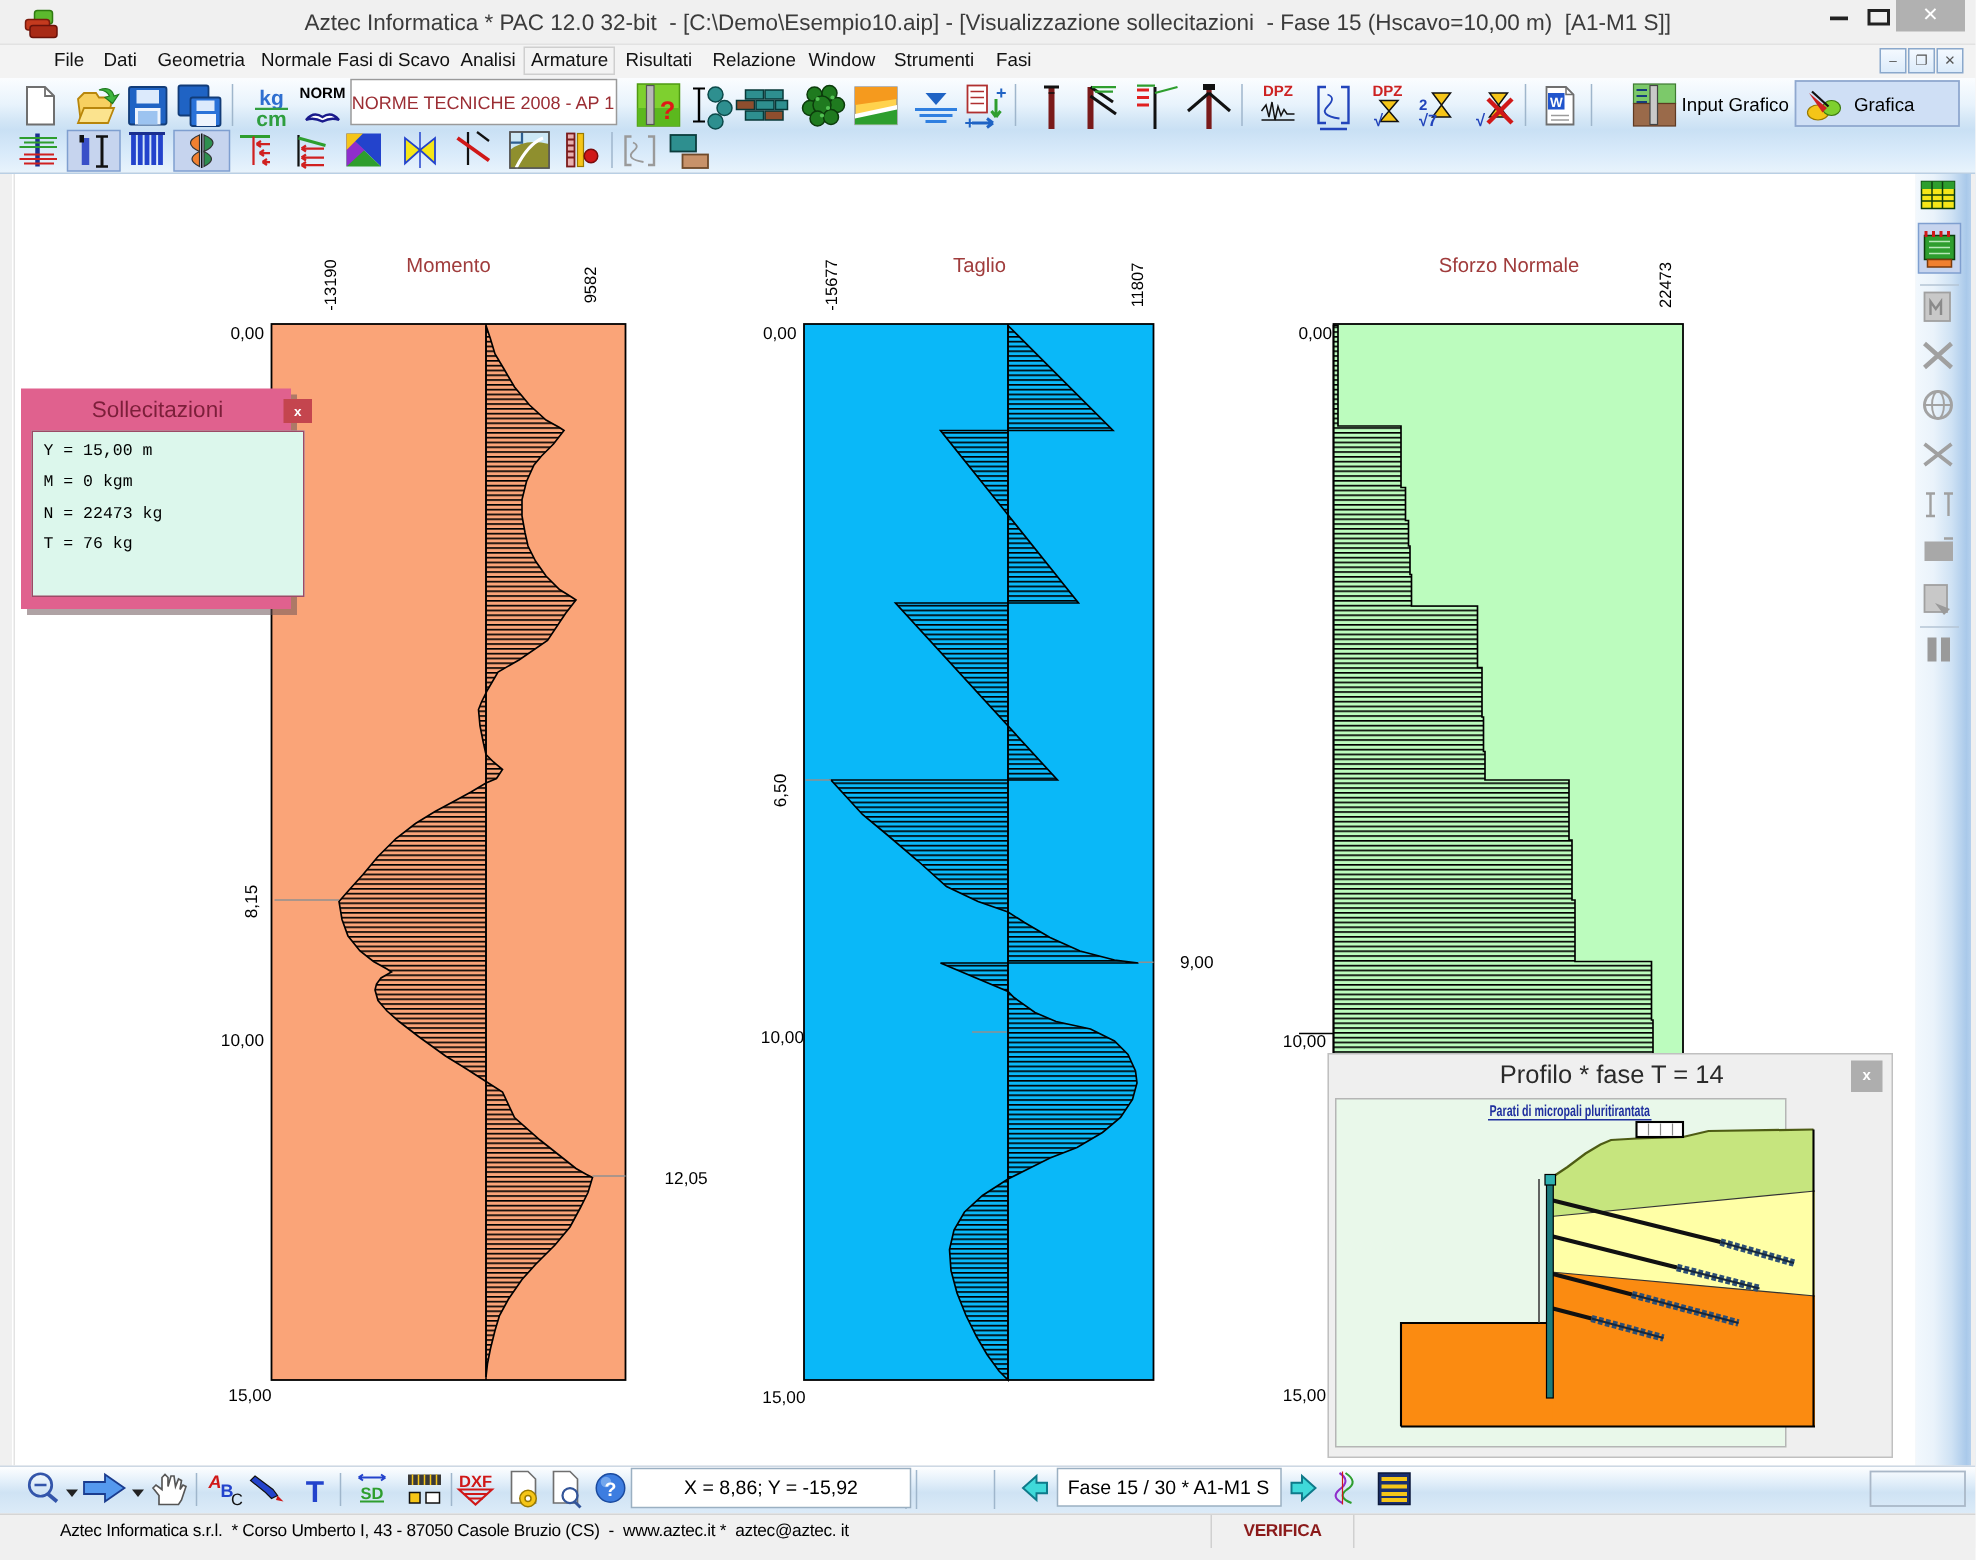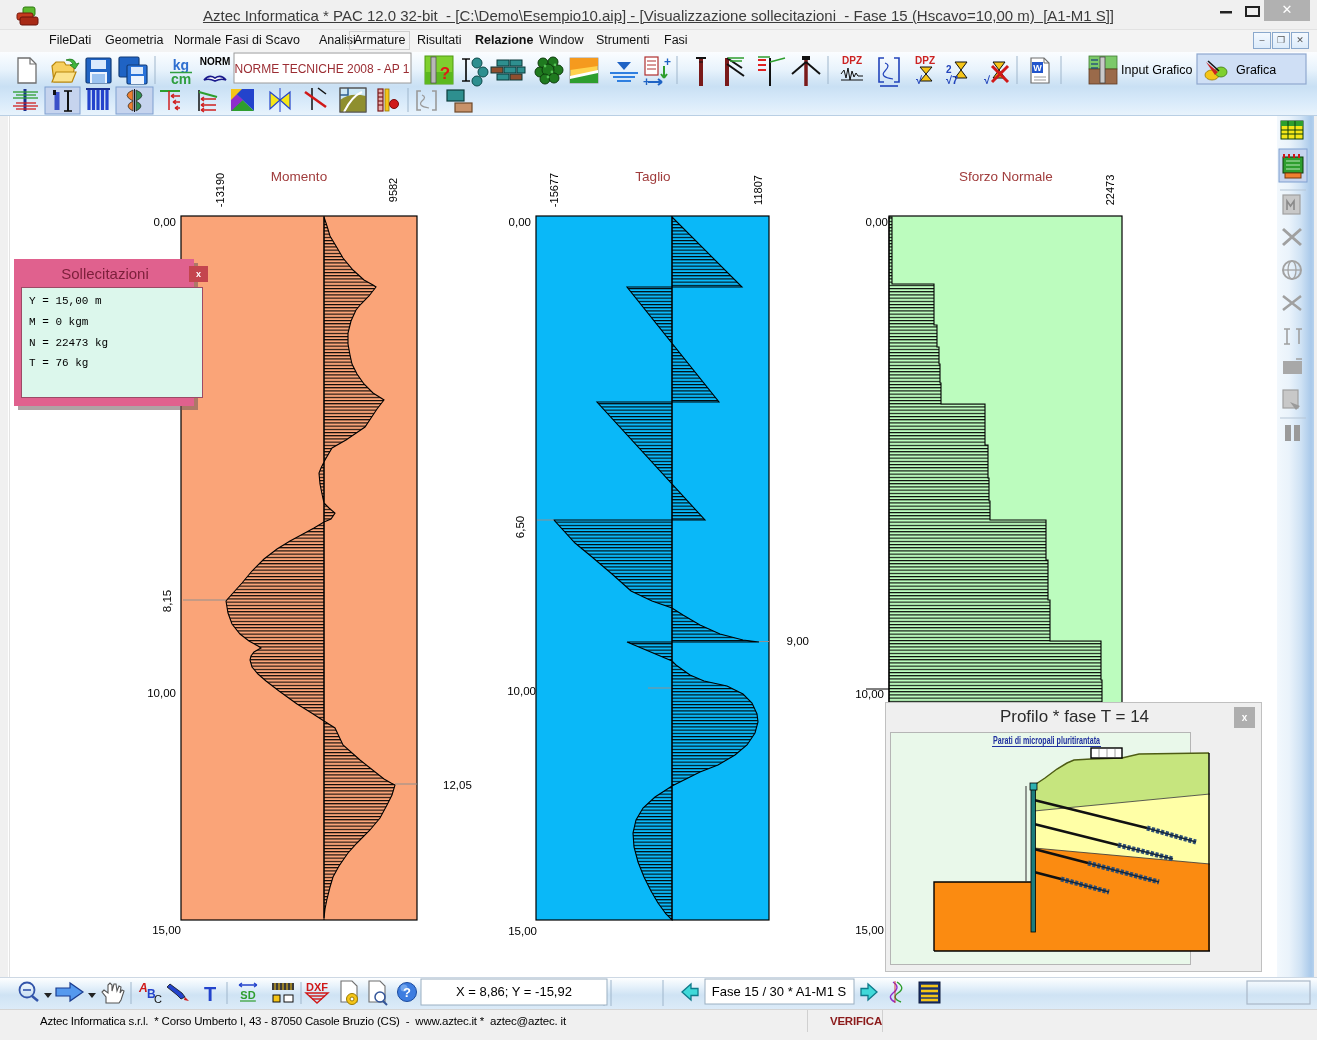--- a/index.html
+++ b/index.html
@@ -2,21 +2,21 @@
 <html><head>
 <meta charset="utf-8">
 <style>
 *{margin:0;padding:0;box-sizing:border-box;}
 html,body{width:1317px;height:1040px;overflow:hidden;}
 body{font-family:"Liberation Sans",sans-serif;background:#f0f0f0;position:relative;}
 #root{position:absolute;left:0;top:0;width:1317px;height:1040px;}
 .abs{position:absolute;}
 
 #titlebar{left:0;top:0;width:1317px;height:30px;background:#f0f0f0;border-bottom:1px solid #e2e2e2;}
-#title-text{left:0;top:0;width:1317px;height:30px;text-align:center;line-height:31px;font-size:15px;color:#3b3b3b;white-space:nowrap;text-decoration:underline;}
+#title-text{left:0;top:0;width:1317px;height:30px;text-align:center;line-height:31px;font-size:15px;color:#3b3b3b;white-space:nowrap;}
 #closebox{left:1264px;top:0;width:46px;height:21px;background:#b1b1b1;color:#fff;text-align:center;line-height:20px;font-size:13px;}
 
 #menubar{left:0;top:30px;width:1317px;height:22px;background:#f3f3f3;font-size:12.5px;color:#111;}
 #menubar span.mi{position:absolute;top:3px;}
 .mbtn{top:2px;width:18px;height:17px;background:linear-gradient(#f4f9ff,#dcebfa);border:1px solid #8aa8cc;color:#555;font-size:9px;text-align:center;line-height:15px;}
 
 #toolbar{left:0;top:52px;width:1317px;height:64px;background:linear-gradient(180deg,#fbfdff 0%,#e8f3fc 28%,#d3e6f6 45%,#c9e0f4 55%,#d8eafa 78%,#e8f3fc 100%);border-bottom:1px solid #b9cfe4;}
 .selbox{background:#ccd9f0;border:1px solid #7f9fd0;}
 
 #canvas{left:8px;top:116px;width:1269px;height:861px;background:#ffffff;}
@@ -158,30 +158,30 @@
       <rect x="9" y="33" width="11" height="7" rx="1.5" fill="#5cb82e" stroke="#2e7a10" stroke-width="1"></rect>
       <rect x="4" y="38" width="14" height="5" rx="1.5" fill="#c43a1e" stroke="#7a1a0c" stroke-width="1"></rect>
       <rect x="7" y="41" width="16" height="5" rx="1.5" fill="#a82a16" stroke="#6a120a" stroke-width="1"></rect>
     </g>
   </svg>
   <svg class="abs" style="left:1210px;top:0;width:54px;height:24px;" viewBox="0 0 54 24">
     <rect x="10" y="11" width="12" height="2.5" fill="#222"></rect>
     <rect x="36" y="7" width="13" height="9" fill="none" stroke="#222" stroke-width="2"></rect>
   </svg>
   <div class="abs" id="menubar">
-    <span class="mi" style="left:49px;">File</span>
+    <span class="mi" style="left:36px;">File</span>
     <span class="mi" style="left:69px;">Dati</span>
     <span class="mi" style="left:105px;">Geometria</span>
     <span class="mi" style="left:174px;">Normale</span>
     <span class="mi" style="left:225px;">Fasi di Scavo</span>
-    <span class="mi" style="left:319px;">Analisi</span>
+    <span class="mi" style="left:307px;">Analisi</span>
     <span class="mi" style="left:354px;">Armature</span>
       <span style="position:absolute;left:349px;top:1px;width:61px;height:19px;border:1px solid #cfcfcf;"></span>
     <span class="mi" style="left:417px;">Risultati</span>
-    <span class="mi" style="left:475px;font-weight:bold;">Relazione</span>
+    <span class="mi" style="left:475px;">Relazione</span>
     <span class="mi" style="left:539px;">Window</span>
     <span class="mi" style="left:596px;">Strumenti</span>
     <span class="mi" style="left:664px;">Fasi</span>
     <div class="abs mbtn" style="left:1253px;">–</div>
     <div class="abs mbtn" style="left:1272px;">❐</div>
     <div class="abs mbtn" style="left:1291px;">✕</div>
   </div>
   <div class="abs" id="toolbar"></div>
   <svg class="abs" style="left:0;top:52px;width:1317px;height:64px;" viewBox="0 52 1317 64">
 
@@ -570,15 +570,15 @@
       <path d="M1290,402 l10,4 -4,4 z" fill="#9a9a9a" stroke="none"></path>
     </g>
     <line x1="1280" y1="418" x2="1306" y2="418" stroke="#b5c5d5"></line>
     <rect x="1285" y="425" width="6" height="16" fill="#9a9a9a"></rect>
     <rect x="1294" y="425" width="6" height="16" fill="#9a9a9a"></rect>
   </svg>
   <div class="abs" style="left:1314px;top:116px;width:3px;height:861px;background:#f0f0f0;"></div>
   <div class="abs" style="left:9px;top:116px;width:1px;height:861px;background:#e3e3e3;"></div>
   <div class="abs" id="statusbar">
     <span style="position:absolute;left:40px;top:5px;">Aztec Informatica s.r.l.&nbsp; * Corso Umberto I, 43 - 87050 Casole Bruzio (CS)&nbsp; -&nbsp; www.aztec.it *&nbsp; aztec@aztec. it</span>
-    <span style="position:absolute;left:807px;top:0;width:76px;height:22px;border-left:1px solid #d0d0d0;border-right:1px solid #d0d0d0;text-align:right;line-height:22px;color:#8b1a1a;font-weight:bold;">VERIFICA</span>
+    <span style="position:absolute;left:807px;top:0;width:96px;height:22px;border-left:1px solid #d0d0d0;border-right:1px solid #d0d0d0;text-align:center;line-height:22px;color:#8b1a1a;font-weight:bold;">VERIFICA</span>
   </div>
 </div>
 
 </body></html>

